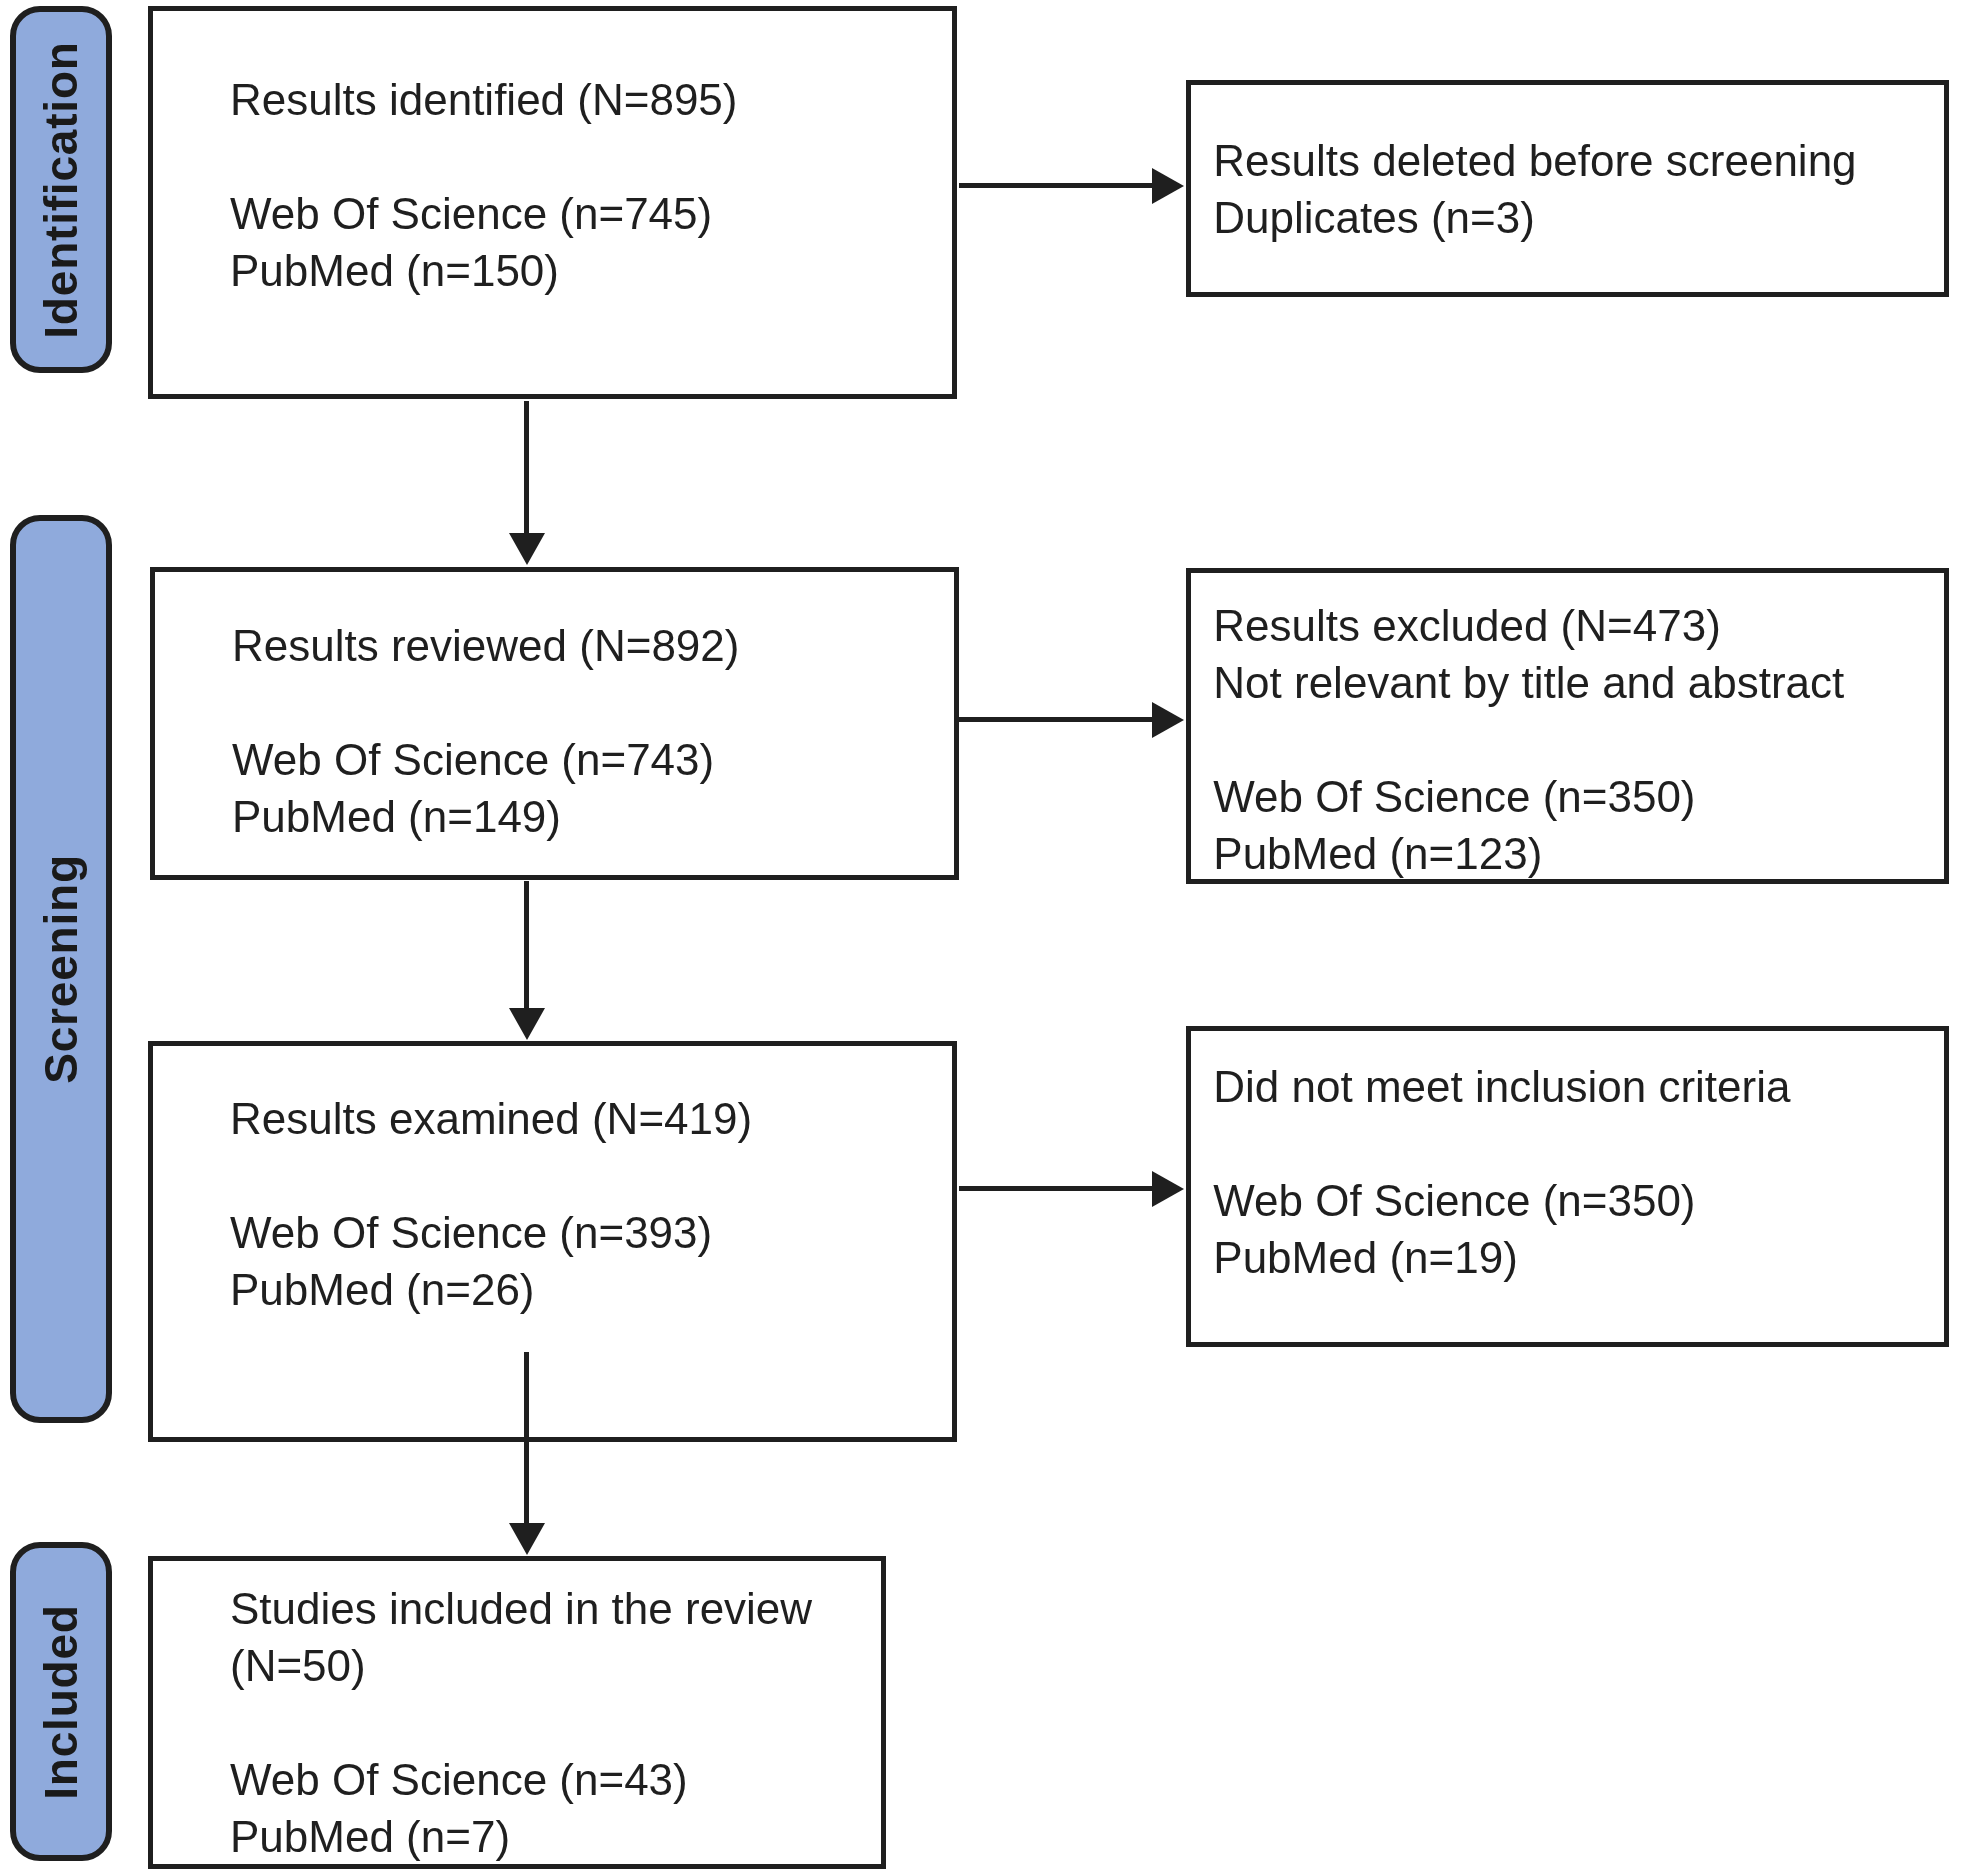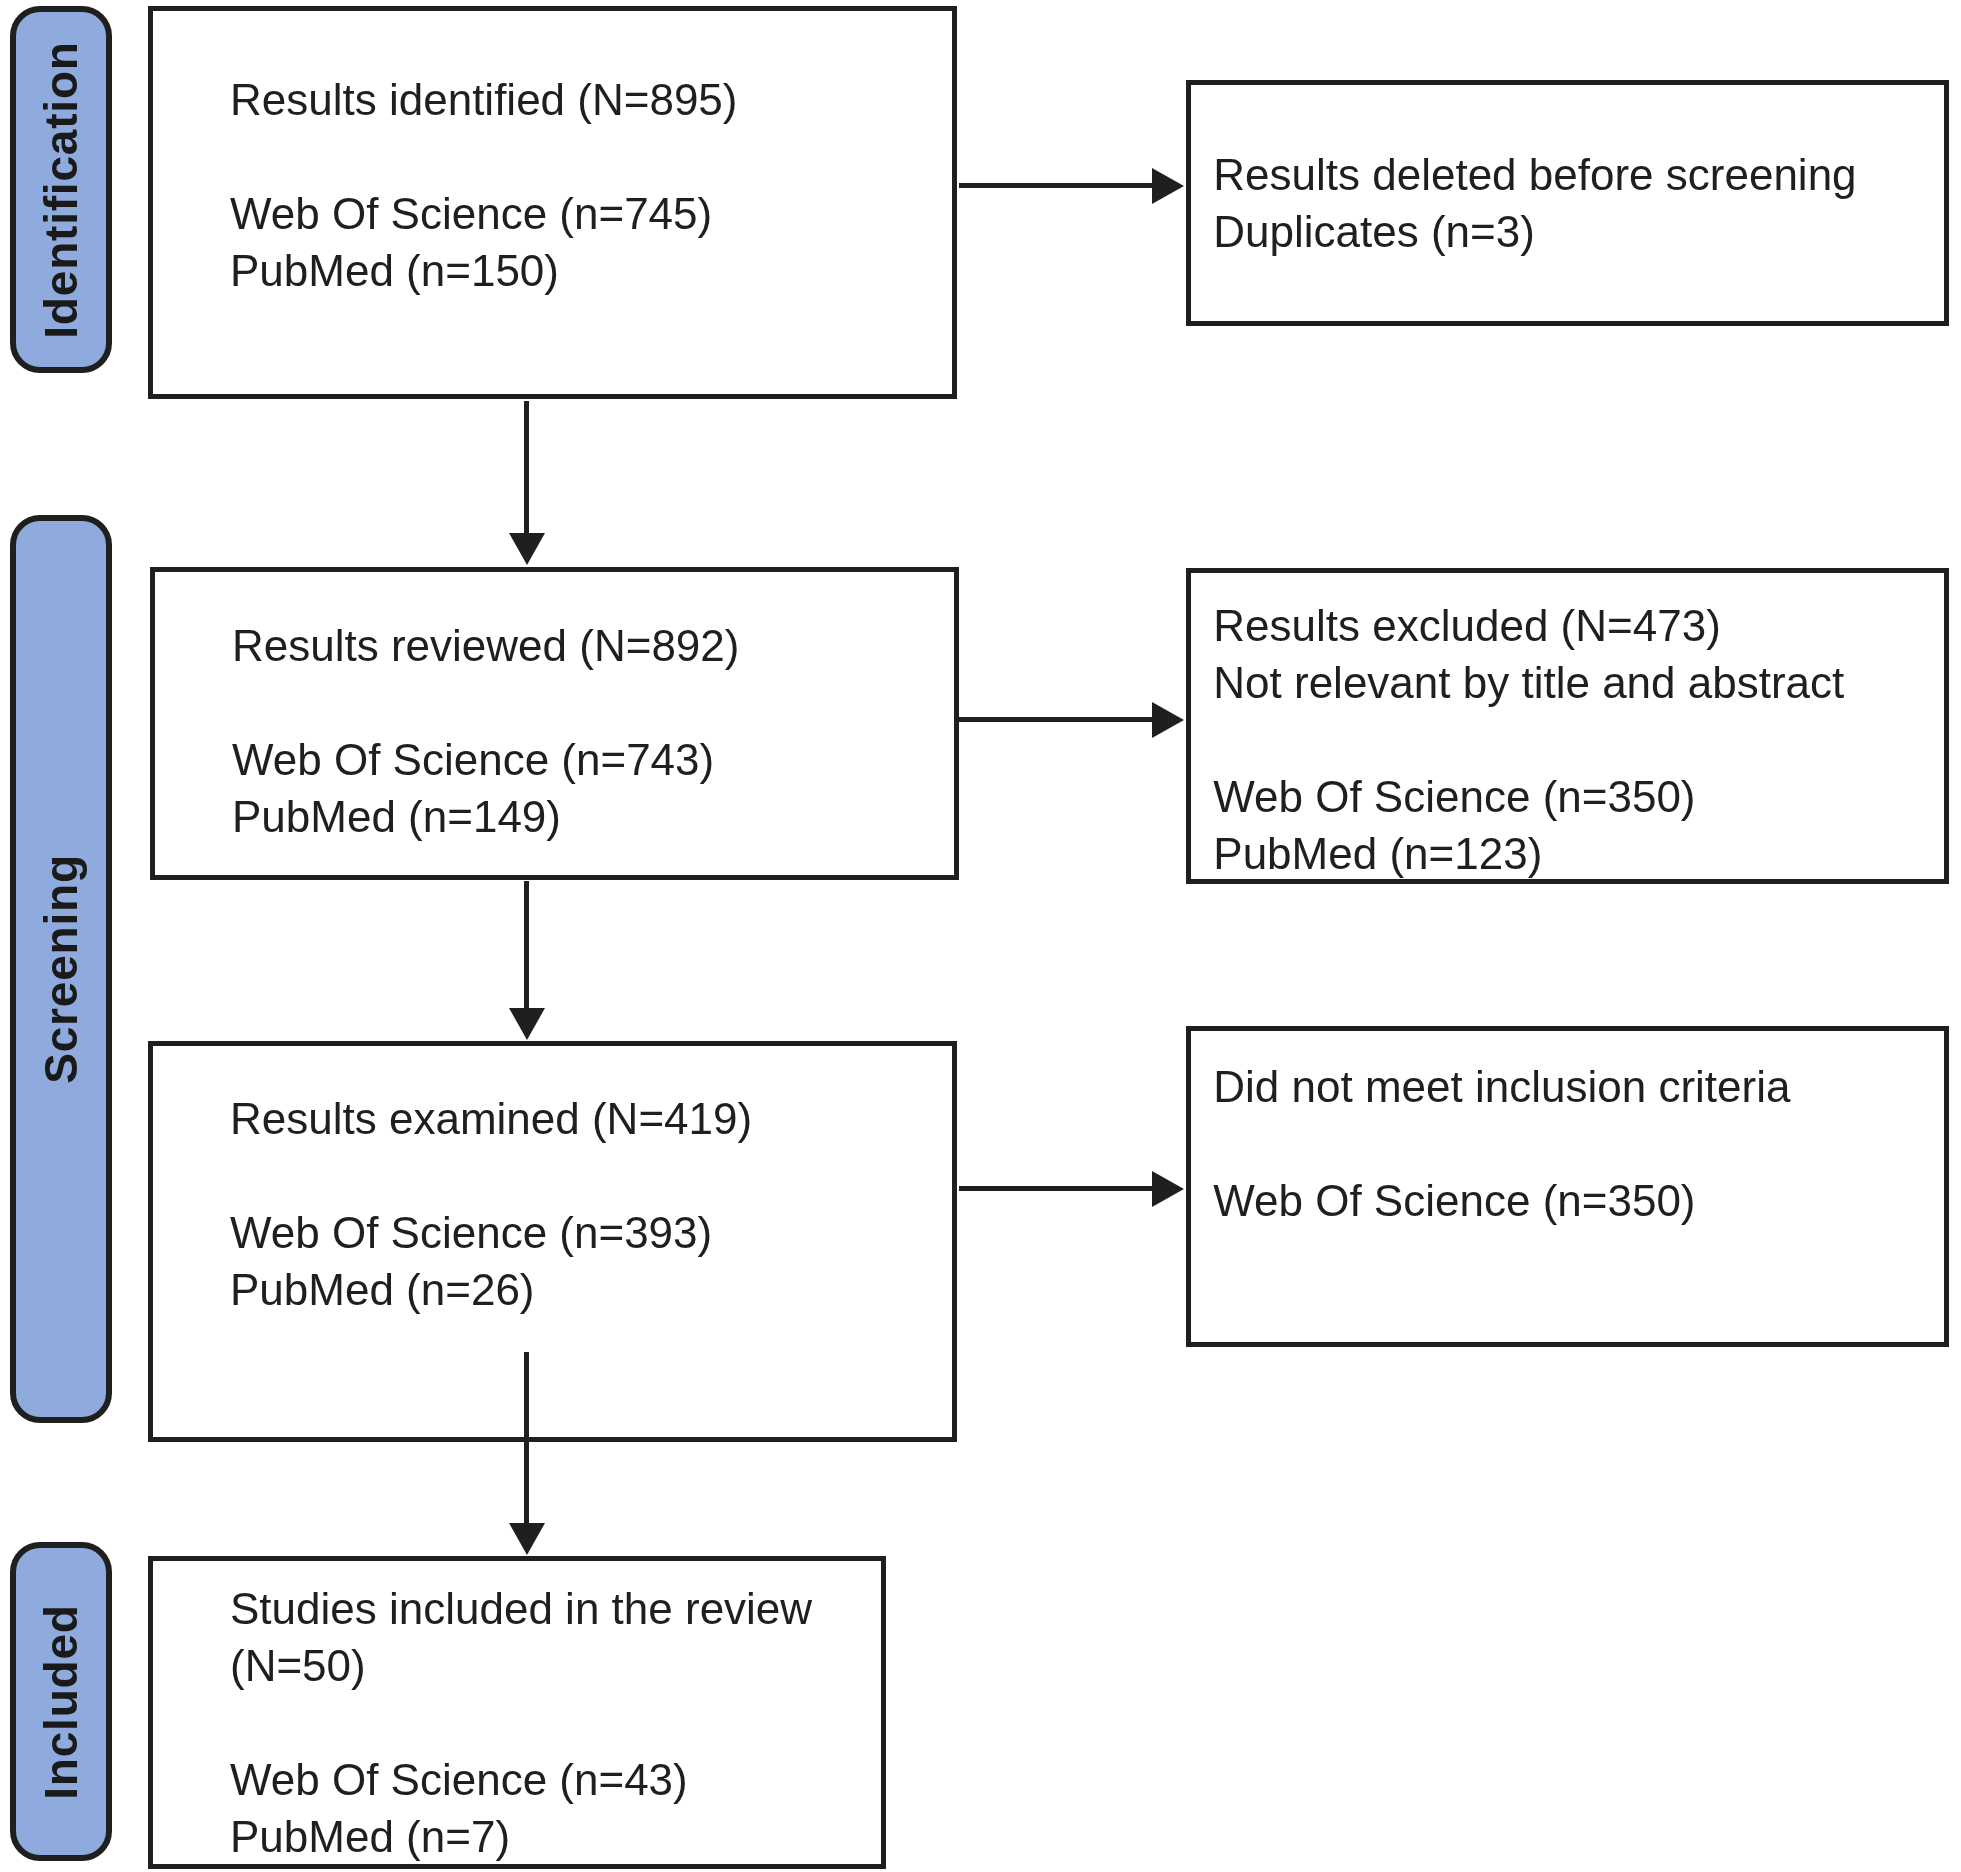--- a/index.html
+++ b/index.html
@@ -53,21 +53,21 @@
     white-space: nowrap;
   }
   .main-box { padding-left: 77px; padding-right: 16px; }
   .side-box { padding-left: 22.3px; padding-right: 16px; }
 
   #box-identified { left: 148px; top: 6.4px;    width: 809px; height: 393px; padding-top: 60px; }
   #box-reviewed   { left: 150px; top: 567px;  width: 809px; height: 313px; padding-top: 45px; }
   #box-examined   { left: 148px; top: 1041px; width: 809px; height: 401px; padding-top: 44px; }
   #box-included   { left: 148px; top: 1556px; width: 738px; height: 313px; padding-top: 19px; }
 
-  #box-deleted    { left: 1186px; top: 80px;  width: 763px; height: 246px;
+  #box-deleted    { left: 1186px; top: 80px;  width: 763px; height: 217px;
                     display: flex; flex-direction: column; justify-content: center; }
   #box-excluded-screening   { left: 1186px; top: 568px;  width: 763px; height: 316px; padding-top: 24px; }
   #box-excluded-eligibility { left: 1186px; top: 1026px; width: 763px; height: 321px; padding-top: 27px; }
 
   
   .varrow {
     position: absolute;
     width: 37px;
     display: flex;
     flex-direction: column;
@@ -157,20 +157,21 @@
     <div class="ln">Not relevant by title and abstract</div>
     <div class="ln"></div>
     <div class="ln">Web Of Science (n=350)</div>
     <div class="ln">PubMed (n=123)</div>
   </div>
 
   <div class="box side-box" id="box-excluded-eligibility">
     <div class="ln">Did not meet inclusion criteria</div>
     <div class="ln"></div>
     <div class="ln">Web Of Science (n=350)</div>
+    <div class="ln">PubMed (n=19)</div>
   </div>
 
   <div class="varrow" id="arrow-v1">
     <div class="shaft"></div>
     <div class="head"></div>
   </div>
   <div class="varrow" id="arrow-v2">
     <div class="shaft"></div>
     <div class="head"></div>
   </div>

